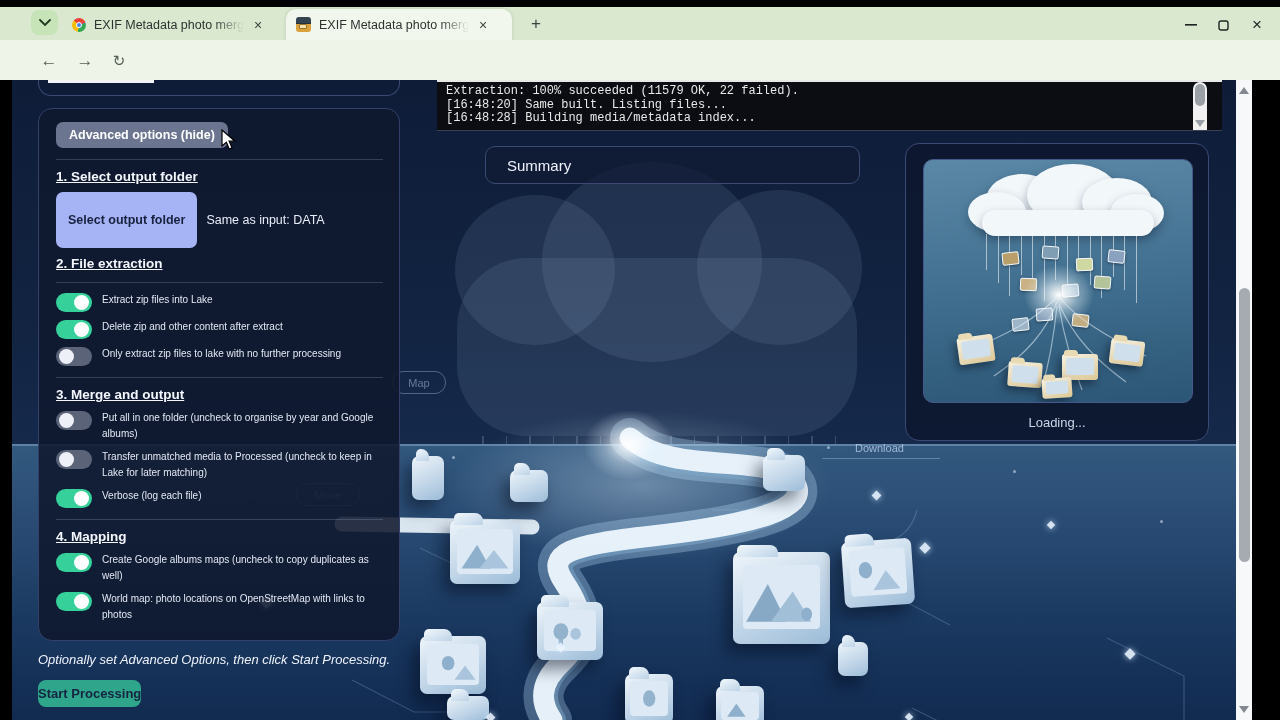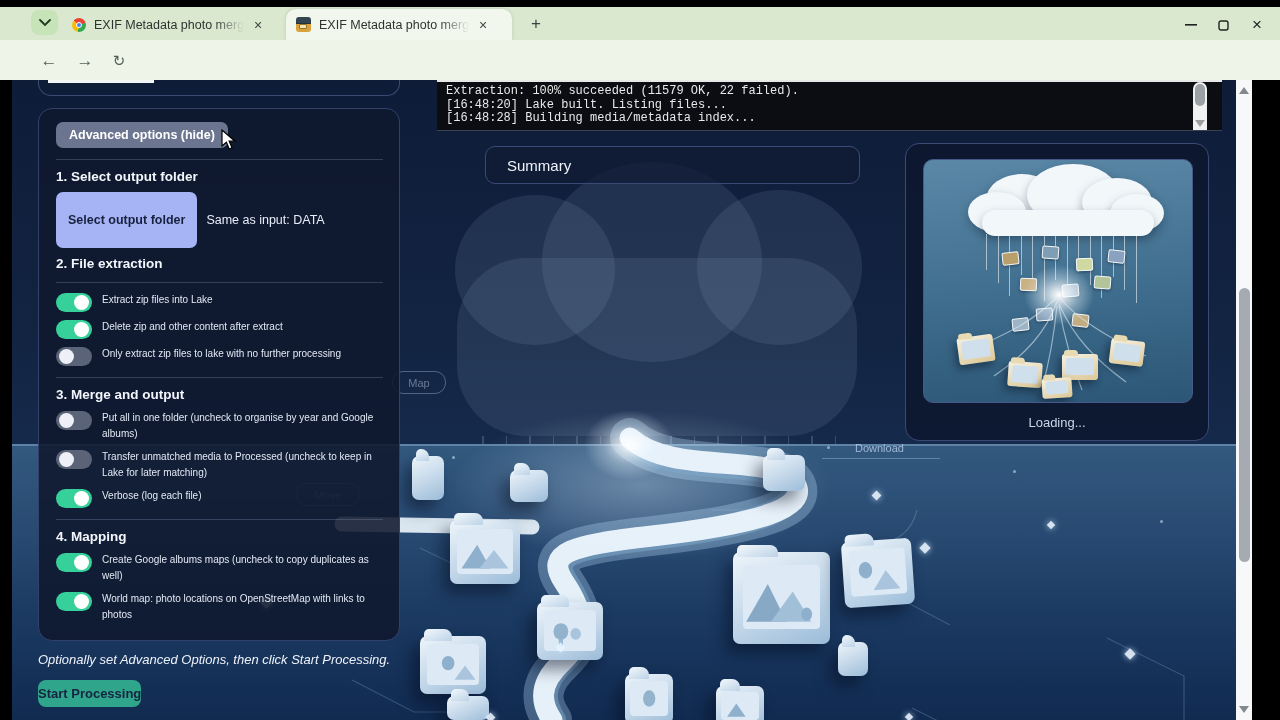--- a/index.html
+++ b/index.html
@@ -85,21 +85,21 @@
   
   .partialcard{position:absolute;left:26px;top:0;width:362px;height:16px;z-index:10;
      border:1.5px solid #3a4a73;border-top:none;border-radius:0 0 13px 13px;box-sizing:border-box;}
   .whiteline{position:absolute;left:36px;top:0;width:106px;height:3px;background:#f2f4f7;z-index:11;}
   .options{position:absolute;left:26px;top:28px;width:362px;height:533px;z-index:10;box-sizing:border-box;
      background:rgba(15,24,45,.88);border:1.5px solid #33406a;border-radius:14px;
      padding:13px 16px 10px 17px;color:#e2e8f4;overflow:hidden;}
   .advbtn{display:inline-block;background:#6b7590;color:#fff;font-weight:700;font-size:12.5px;
      padding:6px 13px;border-radius:7px;}
   .opthr{border:none;border-top:1px solid rgba(148,163,202,.28);margin:11px 0 9px;}
-  .opth{font-weight:700;font-size:13.5px;color:#f3f6fc;margin:2px 0 8px;}
+  .opth{font-weight:700;font-size:13.5px;color:#f3f6fc;margin:2px 0 8px;text-decoration:underline;}
   .outrow{display:flex;align-items:center;gap:9px;margin:0 0 8px;}
   .outbtn{background:#a6b4f6;color:#17213e;font-weight:700;font-size:12.5px;padding:21px 12px;
      border-radius:7px;}
   .outnote{font-size:12.5px;color:#e7ecf8;}
   .trow{display:flex;align-items:flex-start;gap:10px;margin:0 0 7px;font-size:10px;line-height:16px;}
   .toggle{width:36px;height:19px;border-radius:11px;position:relative;flex:0 0 36px;margin-top:1px;}
   .toggle .knob{position:absolute;top:2px;width:15px;height:15px;border-radius:50%;background:#fff;}
   .toggle.on{background:#36d09a;}
   .toggle.on .knob{right:3px;}
   .toggle.off{background:#5a6378;}
@@ -420,21 +420,21 @@
 
       <svg class="cursor" width="16" height="22" viewBox="0 0 16 22">
         <polygon points="1,1 1,17 5.4,13.2 8.2,20 11,18.8 8.2,12.2 14,12.2" fill="#fff" stroke="#000" stroke-width="1.2"></polygon>
       </svg>
 
       <div class="hint">Optionally set Advanced Options, then click Start Processing.</div>
       <span class="startbtn">Start Processing</span>
 
       <div class="logpanel">
         <div>Extraction: 100% succeeded (11579 OK, 22 failed).</div>
-        <div>[16:48:20] Lake built. Listing files...</div>
+        <div>[16:48:20] Same built. Listing files...</div>
         <div>[16:48:28] Building media/metadata index...</div>
       </div>
       <div class="logscroll">
         <div class="logthumb"></div>
         <div class="logdown"></div>
       </div>
 
       <div class="summary">
         <span>Summary</span>
       </div>

